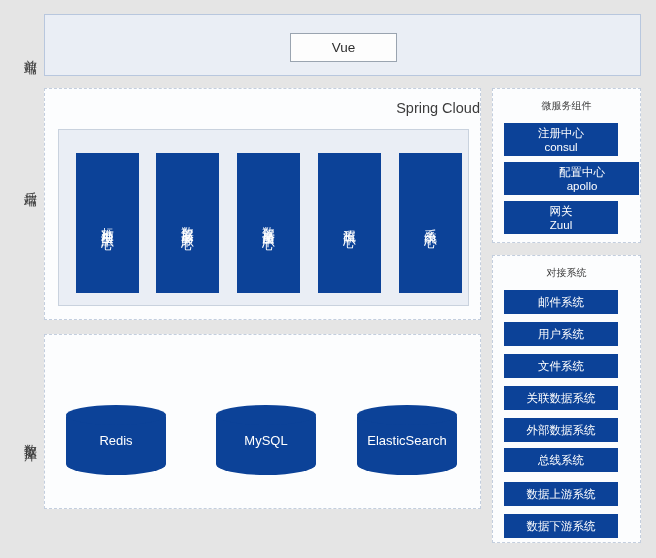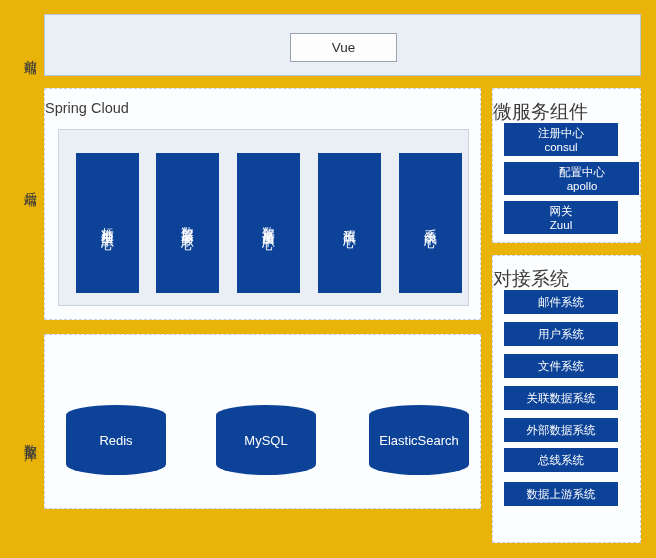--- a/index.html
+++ b/index.html
@@ -8,21 +8,21 @@
     background: #ffffff;
   }
   body {
     font-family: "Liberation Sans", "DejaVu Sans", sans-serif;
     -webkit-font-smoothing: antialiased;
   }
   #canvas {
     position: relative;
     width: 656px;
     height: 558px;
-    background: #eab308;
+    background: #e5e5e5;
     overflow: hidden;
   }
 
   
   .row-label {
     position: absolute;
     width: 34px;
     text-align: center;
     color: #3c3c3c;
     font-size: 13px;
@@ -77,21 +77,21 @@
     height: 232px;
     border: 1px dashed #c3cede;
     box-sizing: border-box;
     background: #fcfdfe;
   }
   #spring-cloud-title {
     position: absolute;
     top: 11px;
     left: 0;
     width: 100%;
-    text-align: left;
+    text-align: right;
     font-size: 14.5px;
     color: #3c3c3c;
   }
   #spring-cloud-inner {
     position: absolute;
     left: 13px;
     top: 40px;
     width: 411px;
     height: 177px;
     background: #eaeef5;
@@ -164,40 +164,40 @@
     display: flex;
     align-items: center;
     justify-content: center;
     color: #ffffff;
     font-size: 13px;
     z-index: 3;
     white-space: nowrap;
   }
   #db-cyl-0 { left: 21px;  }
   #db-cyl-1 { left: 171px; }
-  #db-cyl-2 { left: 324px; }
+  #db-cyl-2 { left: 312px; }
 
   
   .right-panel {
     position: absolute;
     left: 492px;
     width: 149px;
     border: 1px dashed #c3cede;
     box-sizing: border-box;
     background: #fcfdfe;
   }
   #micro-panel { top: 88px;  height: 155px; }
   #docking-panel { top: 255px; height: 288px; }
   .panel-title {
     position: absolute;
     top: 10px;
     left: 0;
     width: 100%;
-    text-align: left;
-    font-size: 19px;
+    text-align: center;
+    font-size: 10px;
     color: #3c3c3c;
   }
   .blue-chip {
     position: absolute;
     left: 11px;
     width: 114px;
     background: #0c4298;
     color: #ffffff;
     display: flex;
     flex-direction: column;
@@ -318,15 +318,18 @@
     </div>
     <div class="blue-chip chip-one" id="dock-chip-4">
       <span>外部数据系统</span>
     </div>
     <div class="blue-chip chip-one" id="dock-chip-5">
       <span>总线系统</span>
     </div>
     <div class="blue-chip chip-one" id="dock-chip-6">
       <span>数据上游系统</span>
     </div>
+    <div class="blue-chip chip-one" id="dock-chip-7">
+      <span>数据下游系统</span>
+    </div>
   </div>
 
 </div>
 
 </body></html>

